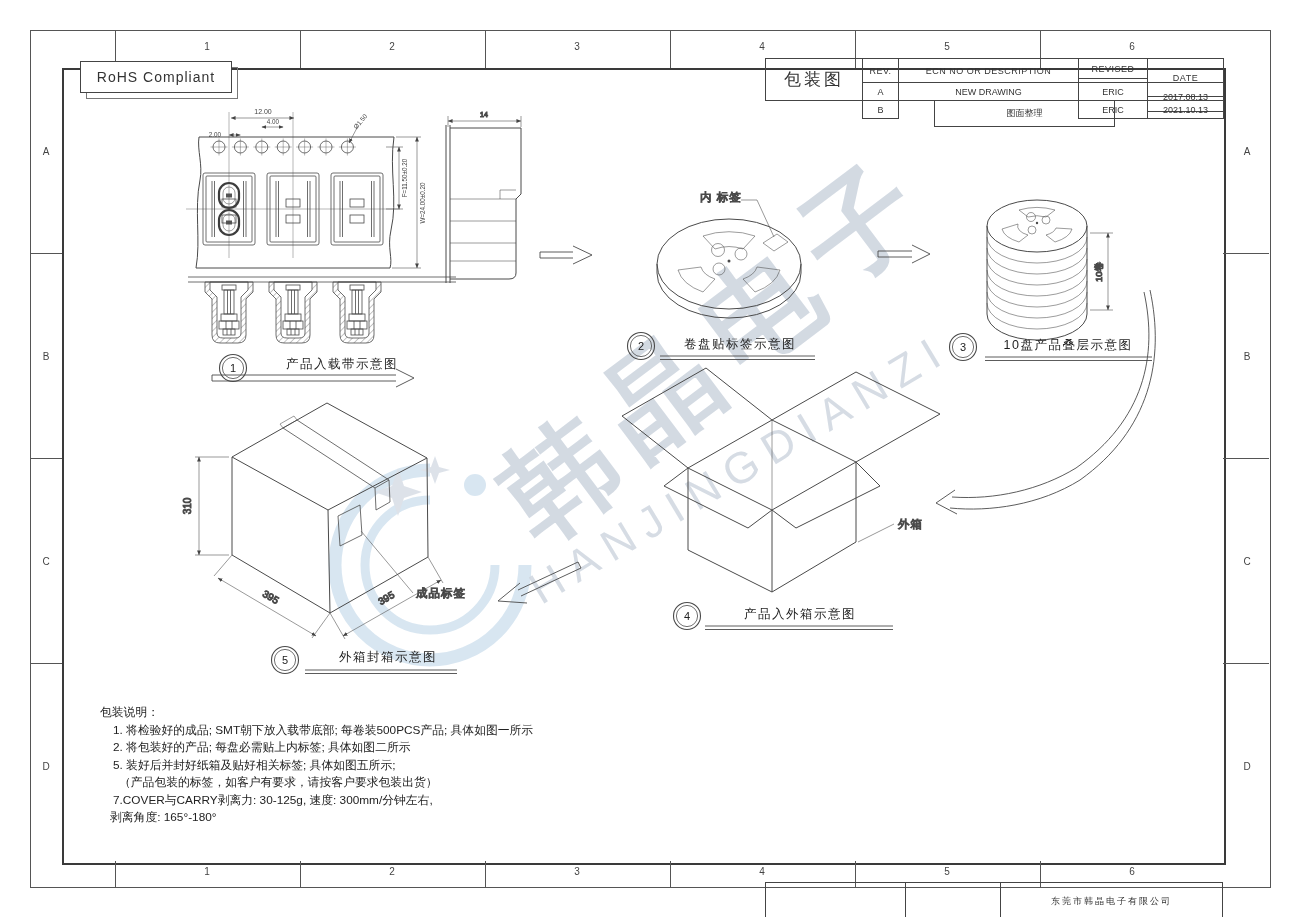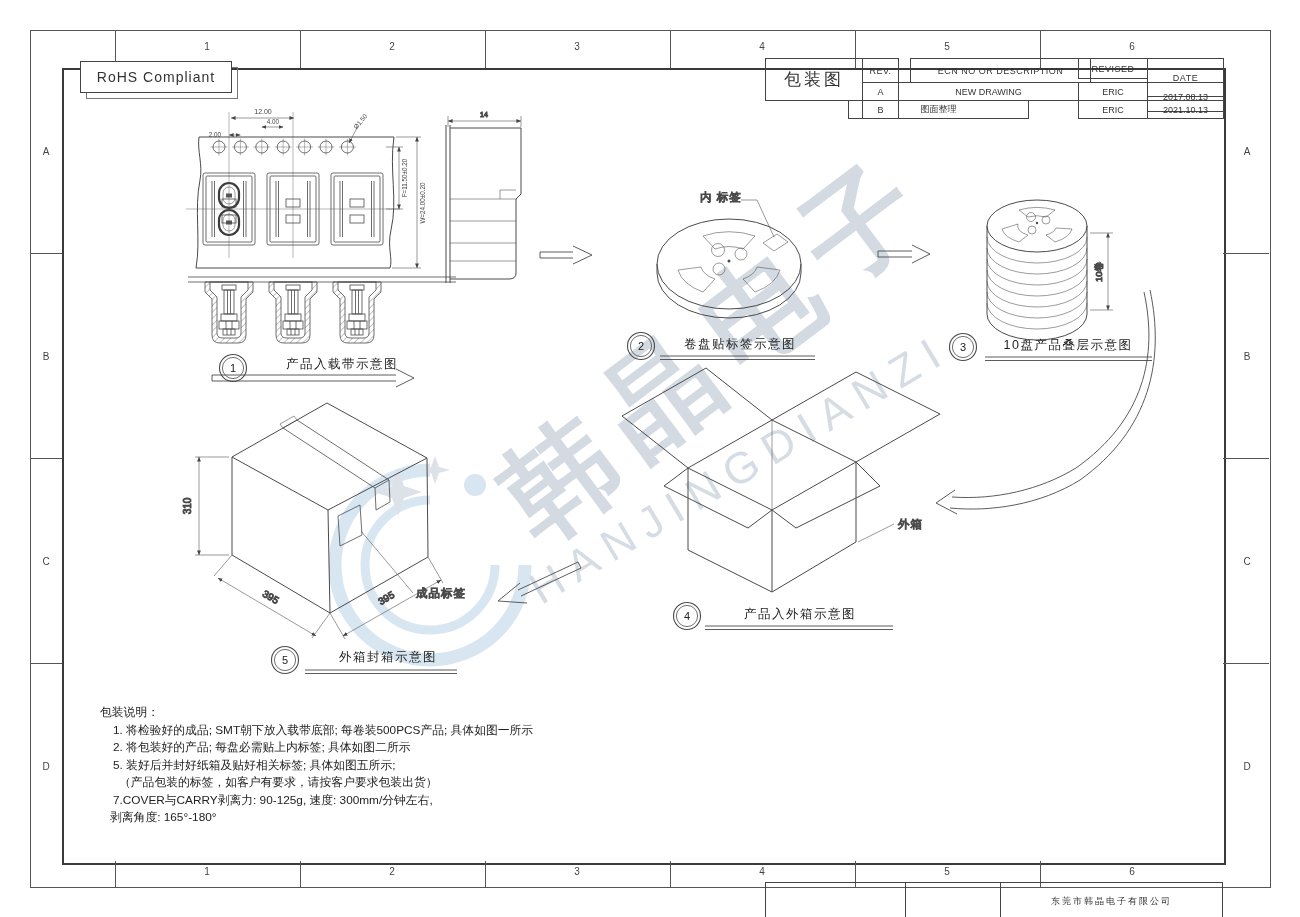--- a/index.html
+++ b/index.html
@@ -118,42 +118,42 @@
   <div class="zone z2" style="left:1237px;top:351px;">B</div>
   <div class="zone z2" style="left:1237px;top:556px;">C</div>
   <div class="zone z2" style="left:1237px;top:761px;">D</div>
 
   <div class="rohs-shadow z2"></div>
   <div class="rohs z4">RoHS Compliant</div>
 
   <div class="z4" style="position:absolute;left:0;top:0;">
     <div class="cell pkg-label" style="left:765px;top:58px;width:98px;height:43px;">包装图</div>
     <div class="cell rev-head" style="left:862px;top:58px;width:37px;height:25px;">REV.</div>
-    <div class="cell rev-head" style="left:898px;top:58px;width:181px;height:25px;margin-left:12px;">ECN NO OR DESCRIPTION</div>
+    <div class="cell rev-head" style="left:898px;top:58px;width:181px;height:25px;">ECN NO OR DESCRIPTION</div>
     <div class="cell rev-head" style="left:1078px;top:58px;width:70px;height:21px;">REVISED</div>
     <div class="cell rev-head" style="left:1147px;top:58px;width:77px;height:39px;">DATE</div>
 
     <div class="cell rev-val" style="left:862px;top:82px;width:37px;height:19px;">A</div>
     <div class="cell rev-val" style="left:898px;top:82px;width:181px;height:19px;">NEW DRAWING</div>
     <div class="cell rev-val" style="left:1078px;top:82px;width:70px;height:19px;">ERIC</div>
     <div class="cell rev-val" style="left:1147px;top:82px;width:77px;height:30px;">2017.08.13</div>
 
     <div class="cell rev-val" style="left:862px;top:100px;width:37px;height:19px;">B</div>
-    <div class="cell rev-val" style="left:848px;top:100px;width:181px;height:19px;">图面整理</div>
+    <div class="cell rev-val" style="left:934px;top:100px;width:181px;height:27px;">图面整理</div>
     <div class="cell rev-val" style="left:1078px;top:100px;width:70px;height:19px;">ERIC</div>
     <div class="cell rev-val" style="left:1147px;top:100px;width:77px;height:19px;">2021.10.13</div>
   </div>
 
   <div class="notes z4">
     <div class="nl ntitle">包装说明：</div>
     <div class="nl">1. 将检验好的成品; SMT朝下放入载带底部; 每卷装500PCS产品; 具体如图一所示</div>
     <div class="nl">2. 将包装好的产品; 每盘必需贴上内标签; 具体如图二所示</div>
     <div class="nl">5. 装好后并封好纸箱及贴好相关标签; 具体如图五所示;</div>
     <div class="nl nl-paren">（产品包装的标签，如客户有要求，请按客户要求包装出货）</div>
-    <div class="nl">7.COVER与CARRY剥离力: 90-125g, 速度: 300mm/分钟左右,</div>
+    <div class="nl">7.COVER与CARRY剥离力: 30-125g, 速度: 300mm/分钟左右,</div>
     <div class="nl nl-last">剥离角度: 165°-180°</div>
   </div>
 
   <div class="tb z4">
     <div class="cell two-line" style="left:0;top:0;width:141px;height:39px;">
       
       
     </div>
 
     <div class="cell logo-cell" style="left:140px;top:0;width:96px;height:39px;">

